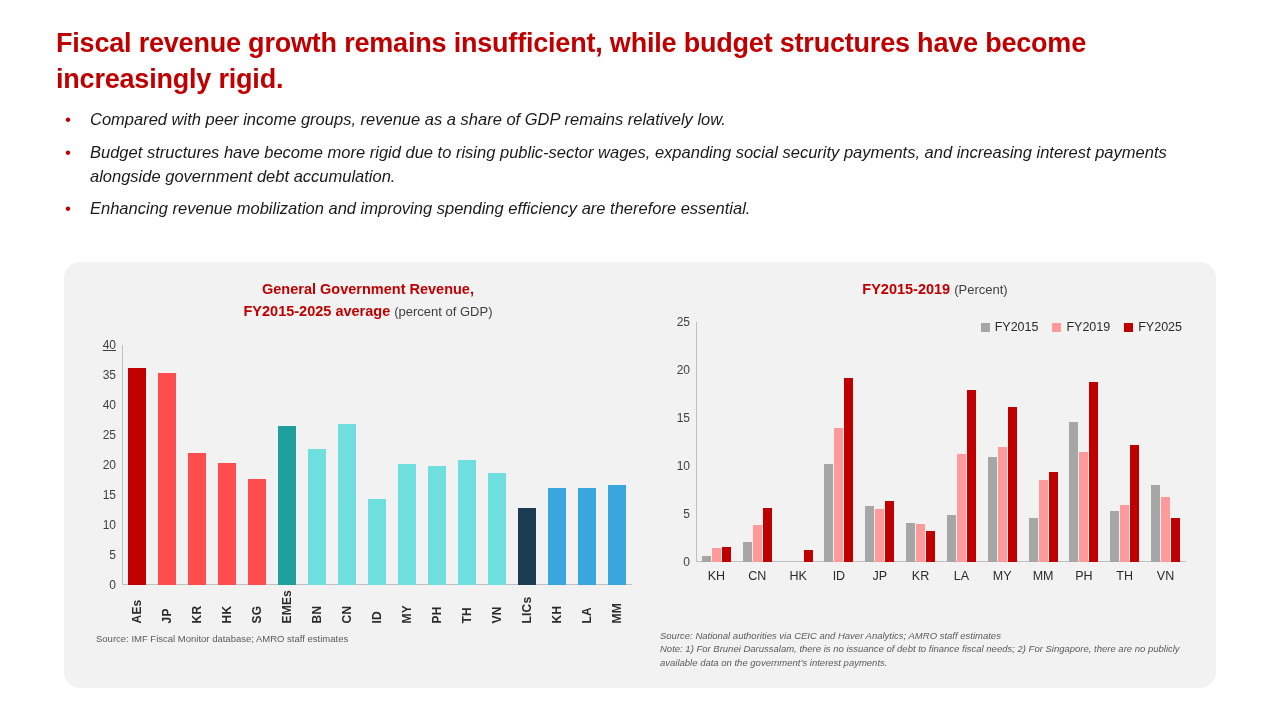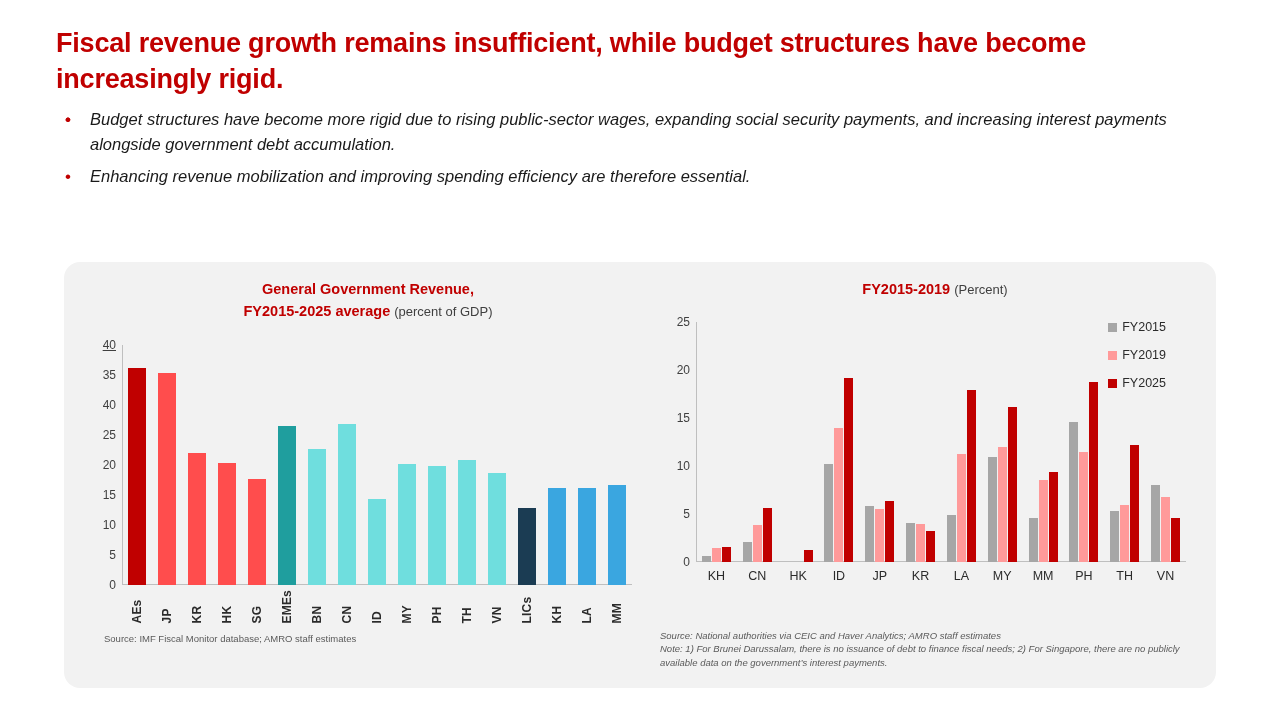--- a/index.html
+++ b/index.html
@@ -183,32 +183,32 @@
   }
   .legend .item { display: flex; align-items: center; gap: 5px; }
   .legend .swatch { width: 9px; height: 9px; display: inline-block; }
 
   .source {
     position: absolute;
     font-size: 9.5px;
     color: #5a5a5a;
     line-height: 1.45;
   }
-  .src-left { left: 40px; bottom: 42px; }
+  .src-left { left: 32px; bottom: 42px; }
   .src-right { left: 6px; bottom: 18px; width: 545px; font-style: italic; }
 </style>
 </head>
 <body>
 
 <div class="slide">
 
   <h1 class="title">Fiscal revenue growth remains insufficient, while budget structures have become increasingly rigid.</h1>
 
   <ul class="bullets">
-    <li><span class="dot">•</span></li>
+    <li><span class="dot">•</span><span>Compared with peer income groups, revenue as a share of GDP remains relatively low.</span></li>
     <li><span class="dot">•</span><span>Budget structures have become more rigid due to rising public-sector wages, expanding social security payments, and increasing interest payments alongside government debt accumulation.</span></li>
     <li><span class="dot">•</span><span>Enhancing revenue mobilization and improving spending efficiency are therefore essential.</span></li>
   </ul>
 
   <div class="panel">
     <div class="charts">
 
       <div class="chart-block chart-left">
         <div class="chart-title">
           <div>General Government Revenue,</div>
@@ -455,21 +455,21 @@
               <div class="cat-slot">
                 <div class="cat-flat">PH</div>
               </div>
               <div class="cat-slot">
                 <div class="cat-flat">TH</div>
               </div>
               <div class="cat-slot">
                 <div class="cat-flat">VN</div>
               </div>
             </div>
-          <div class="legend" id="legend-right" style="top:-2px; right:20px;flex-direction:column;">
+          <div class="legend" id="legend-right" style="top:-2px; right:4px;">
               <div class="item">
                 <span class="swatch" style="background: rgb(166, 166, 166);"></span>
                 <span>FY2015</span>
               </div>
               <div class="item">
                 <span class="swatch" style="background: rgb(255, 154, 154);"></span>
                 <span>FY2019</span>
               </div>
               <div class="item">
                 <span class="swatch" style="background: rgb(192, 0, 0);"></span>

